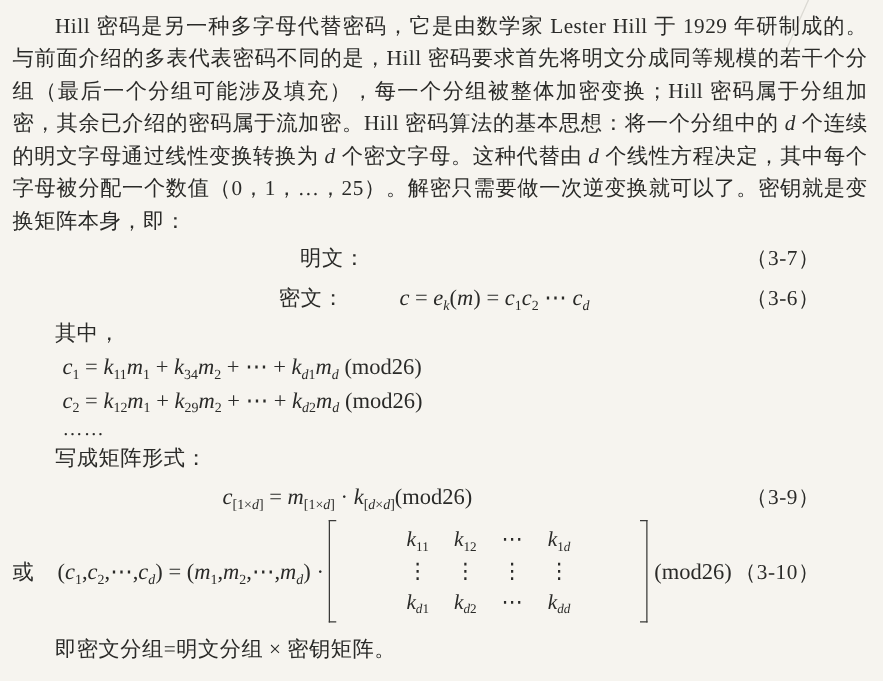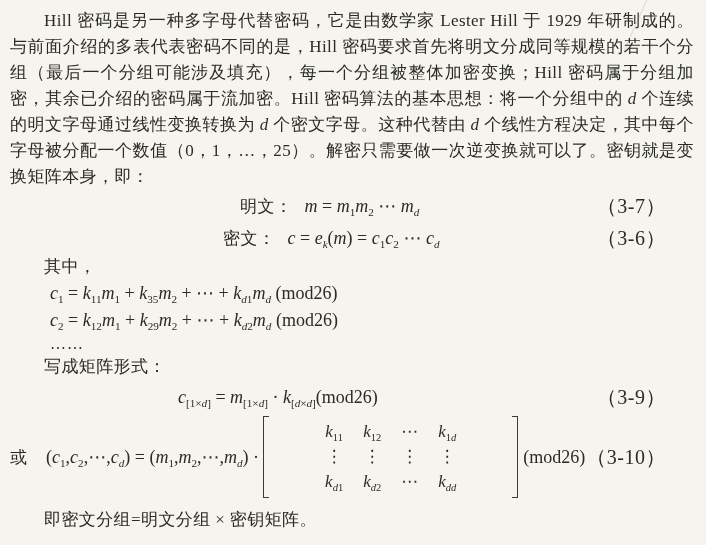--- a/index.html
+++ b/index.html
@@ -41,27 +41,28 @@
     font-size: 62%;
     line-height: 0;
     vertical-align: -0.35em;
   }
   .eq-row {
     position: relative;
     height: 32px;
     display: flex;
     align-items: center;
     font-size: 18px;
+    gap: 32px;
   }
   .eq-row .label { font-size: 17px; letter-spacing: 0.5px; }
   .eq-row .math { margin-left: 12px; }
   .eqnum {
     position: absolute;
-    right: 28px;
-    font-size: 20px;
+    right: 38px;
+    font-size: 17px;
     letter-spacing: 0.5px;
   }
   .where, .matrix-form-label, .closing {
     font-size: 17px;
     line-height: 26px;
     text-indent: 2em;
     letter-spacing: 0.4px;
   }
   .sys-line {
     margin-left: 40px;
@@ -117,33 +118,32 @@
 </head>
 <body>
 
 <div class="page">
   <div class="crease"></div>
 
   <p class="intro">Hill 密码是另一种多字母代替密码，它是由数学家 Lester Hill 于 1929 年研制成的。与前面介绍的多表代表密码不同的是，Hill 密码要求首先将明文分成同等规模的若干个分组（最后一个分组可能涉及填充），每一个分组被整体加密变换；Hill 密码属于分组加密，其余已介绍的密码属于流加密。Hill 密码算法的基本思想：将一个分组中的 <i>d</i> 个连续的明文字母通过线性变换转换为 <i>d</i> 个密文字母。这种代替由 <i>d</i> 个线性方程决定，其中每个字母被分配一个数值（0，1，…，25）。解密只需要做一次逆变换就可以了。密钥就是变换矩阵本身，即：</p>
 
   <div class="eq-row" style="margin-left:230px;">
     <span class="label">明文：</span>
-    <span class="math"><i>m</i> = <i>m</i><sub>1</sub><i>m</i><sub>2</sub> ⋯ <i>m</i><sub><i>d</i></sub></span>
     <span class="eqnum">（3-7）</span>
   </div>
 
   <div class="eq-row" style="margin-left:213px;align-items:center;">
     <span class="label">密文：</span>
     <span class="math"><i>c</i> = <i>e</i><sub><i>k</i></sub>(<i>m</i>) = <i>c</i><sub>1</sub><i>c</i><sub>2</sub> ⋯ <i>c</i><sub><i>d</i></sub></span>
     <span class="eqnum">（3-6）</span>
   </div>
 
   <div class="where">其中，</div>
 
-  <div class="sys-line"><i>c</i><sub>1</sub> = <i>k</i><sub>11</sub><i>m</i><sub>1</sub> + <i>k</i><sub>35</sub><i>m</i><sub>2</sub> + ⋯ + <i>k</i><sub><i>d</i>1</sub><i>m</i><sub><i>d</i></sub> (mod26)</div>
+  <div class="sys-line"><i>c</i><sub>1</sub> = <i>k</i><sub>11</sub><i>m</i><sub>1</sub> + <i>k</i><sub>34</sub><i>m</i><sub>2</sub> + ⋯ + <i>k</i><sub><i>d</i>1</sub><i>m</i><sub><i>d</i></sub> (mod26)</div>
   <div class="sys-line"><i>c</i><sub>2</sub> = <i>k</i><sub>12</sub><i>m</i><sub>1</sub> + <i>k</i><sub>29</sub><i>m</i><sub>2</sub> + ⋯ + <i>k</i><sub><i>d</i>2</sub><i>m</i><sub><i>d</i></sub> (mod26)</div>
   <div class="sys-dots">……</div>
 
   <div class="matrix-form-label">写成矩阵形式：</div>
 
   <div class="eq-row eq39-row">
     <span class="math"><i>c</i><sub>[1×<i>d</i>]</sub> = <i>m</i><sub>[1×<i>d</i>]</sub> · <i>k</i><sub>[<i>d</i>×<i>d</i>]</sub>(mod26)</span>
     <span class="eqnum">（3-9）</span>
   </div>
 

